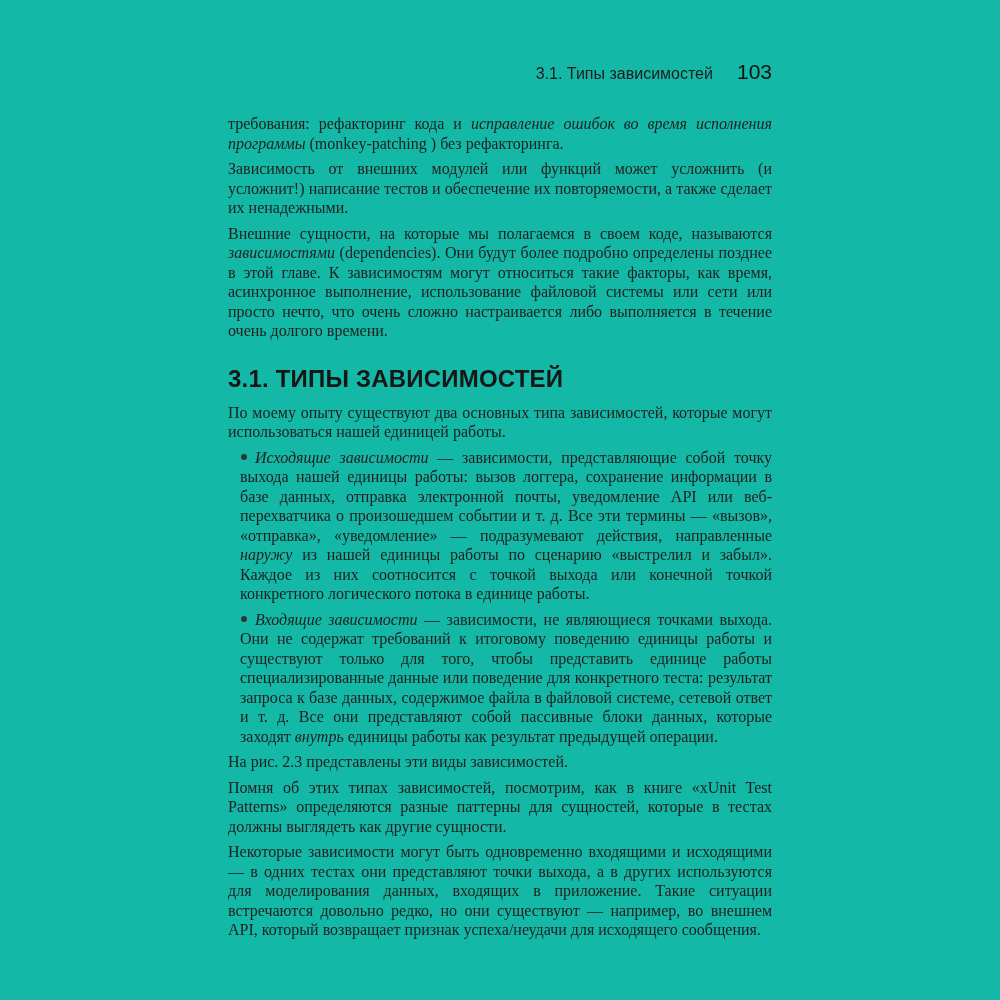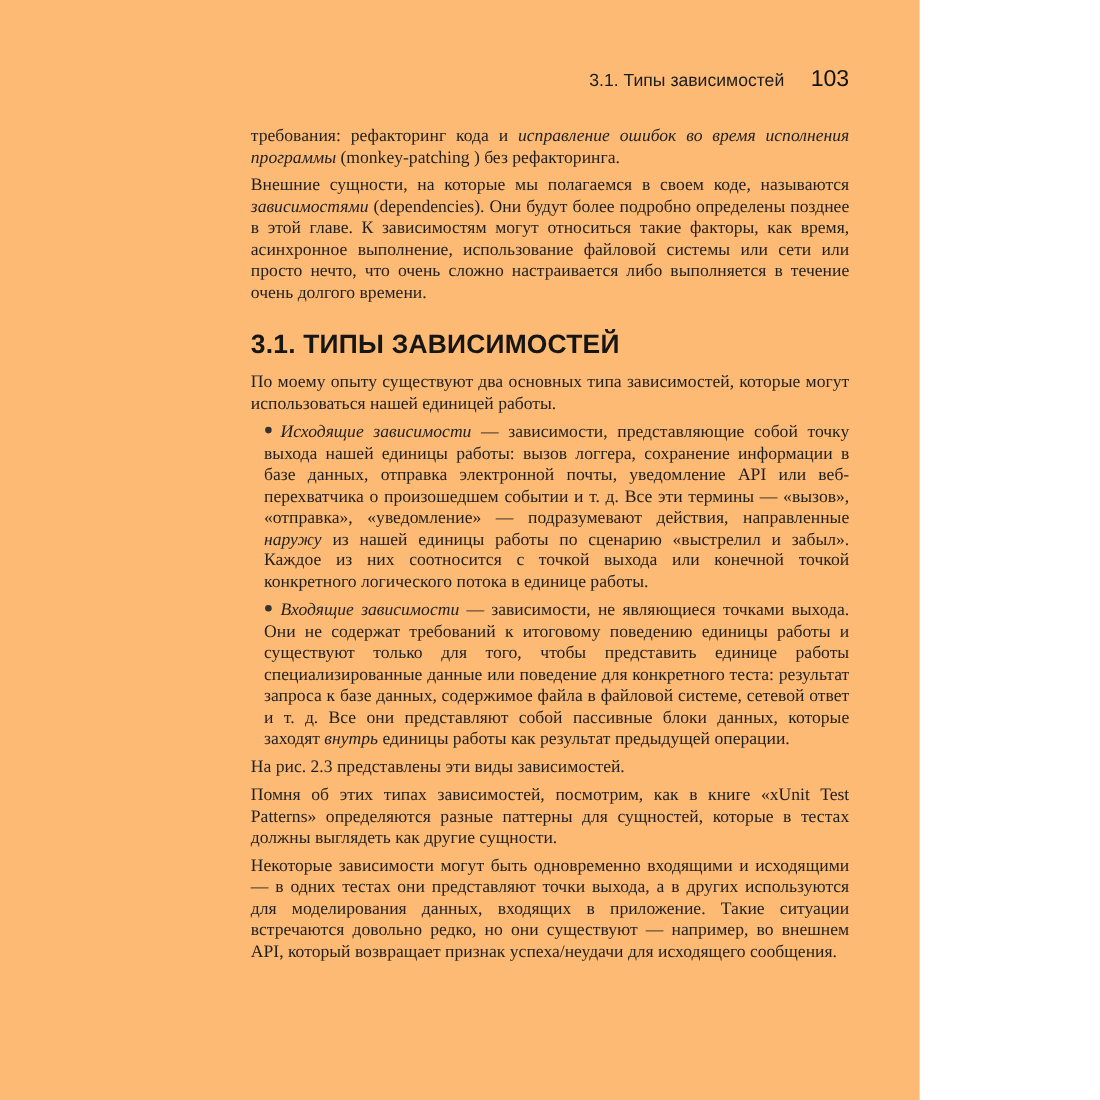--- a/index.html
+++ b/index.html
@@ -2,23 +2,23 @@
 <html lang="ru"><head>
 <meta charset="utf-8">
 <style>
   html, body {
     margin: 0;
     padding: 0;
     background: #ffffff;
   }
   .page {
     position: relative;
-    width: 836px;
+    width: 1000px;
     height: 1000px;
-    background: #fdba74;
+    background: #14b8a6;
     overflow: hidden;
     color: #1f1f1f;
     font-family: "Liberation Serif", "DejaVu Serif", serif;
   }
   .content {
     position: absolute;
     left: 228px;
     top: 60px;
     width: 544px;
   }
@@ -88,20 +88,21 @@
 <div class="page">
   <div class="content">
 
     <div class="running-head">
       <span class="rh-title">3.1. Типы зависимостей</span>
       <span class="rh-num">103</span>
     </div>
 
     <p class="body-par"><span>требования: рефакторинг кода и </span><i>исправление ошибок во время исполнения программы</i><span> (monkey-patching ) без рефакторинга.</span></p>
 
+    <p class="body-par"><span>Зависимость от внешних модулей или функций может усложнить (и усложнит!) написание тестов и обеспечение их повторяемости, а также сделает их ненадежными.</span></p>
 
     <p class="body-par"><span>Внешние сущности, на которые мы полагаемся в своем коде, называются </span><i>зависимостями</i><span> (dependencies). Они будут более подробно определены позднее в этой главе. К зависимостям могут относиться такие факторы, как время, асинхронное выполнение, использование файловой системы или сети или просто нечто, что очень сложно настраивается либо выполняется в течение очень долгого времени.</span></p>
 
     <h2 class="section-heading">3.1. ТИПЫ ЗАВИСИМОСТЕЙ</h2>
 
     <p class="body-par"><span>По моему опыту существуют два основных типа зависимостей, которые могут использоваться нашей единицей работы.</span></p>
 
     <ul class="dep-list">
       <li><i>Исходящие зависимости</i><span> — зависимости, представляющие собой точку выхода нашей единицы работы: вызов логгера, сохранение информации в базе данных, отправка электронной почты, уведомление API или веб-перехватчика о произошедшем событии и т. д. Все эти термины — «вызов», «отправка», «уведомление» — подразумевают действия, направленные </span><i>наружу</i><span> из нашей единицы работы по сценарию «выстрелил и забыл». Каждое из них соотносится с точкой выхода или конечной точкой конкретного логического потока в единице работы.</span></li>
       <li><i>Входящие зависимости</i><span> — зависимости, не являющиеся точками выхода. Они не содержат требований к итоговому поведению единицы работы и существуют только для того, чтобы представить единице работы специализированные данные или поведение для конкретного теста: результат запроса к базе данных, содержимое файла в файловой системе, сетевой ответ и т. д. Все они представляют собой пассивные блоки данных, которые заходят </span><i>внутрь</i><span> единицы работы как результат предыдущей операции.</span></li>

